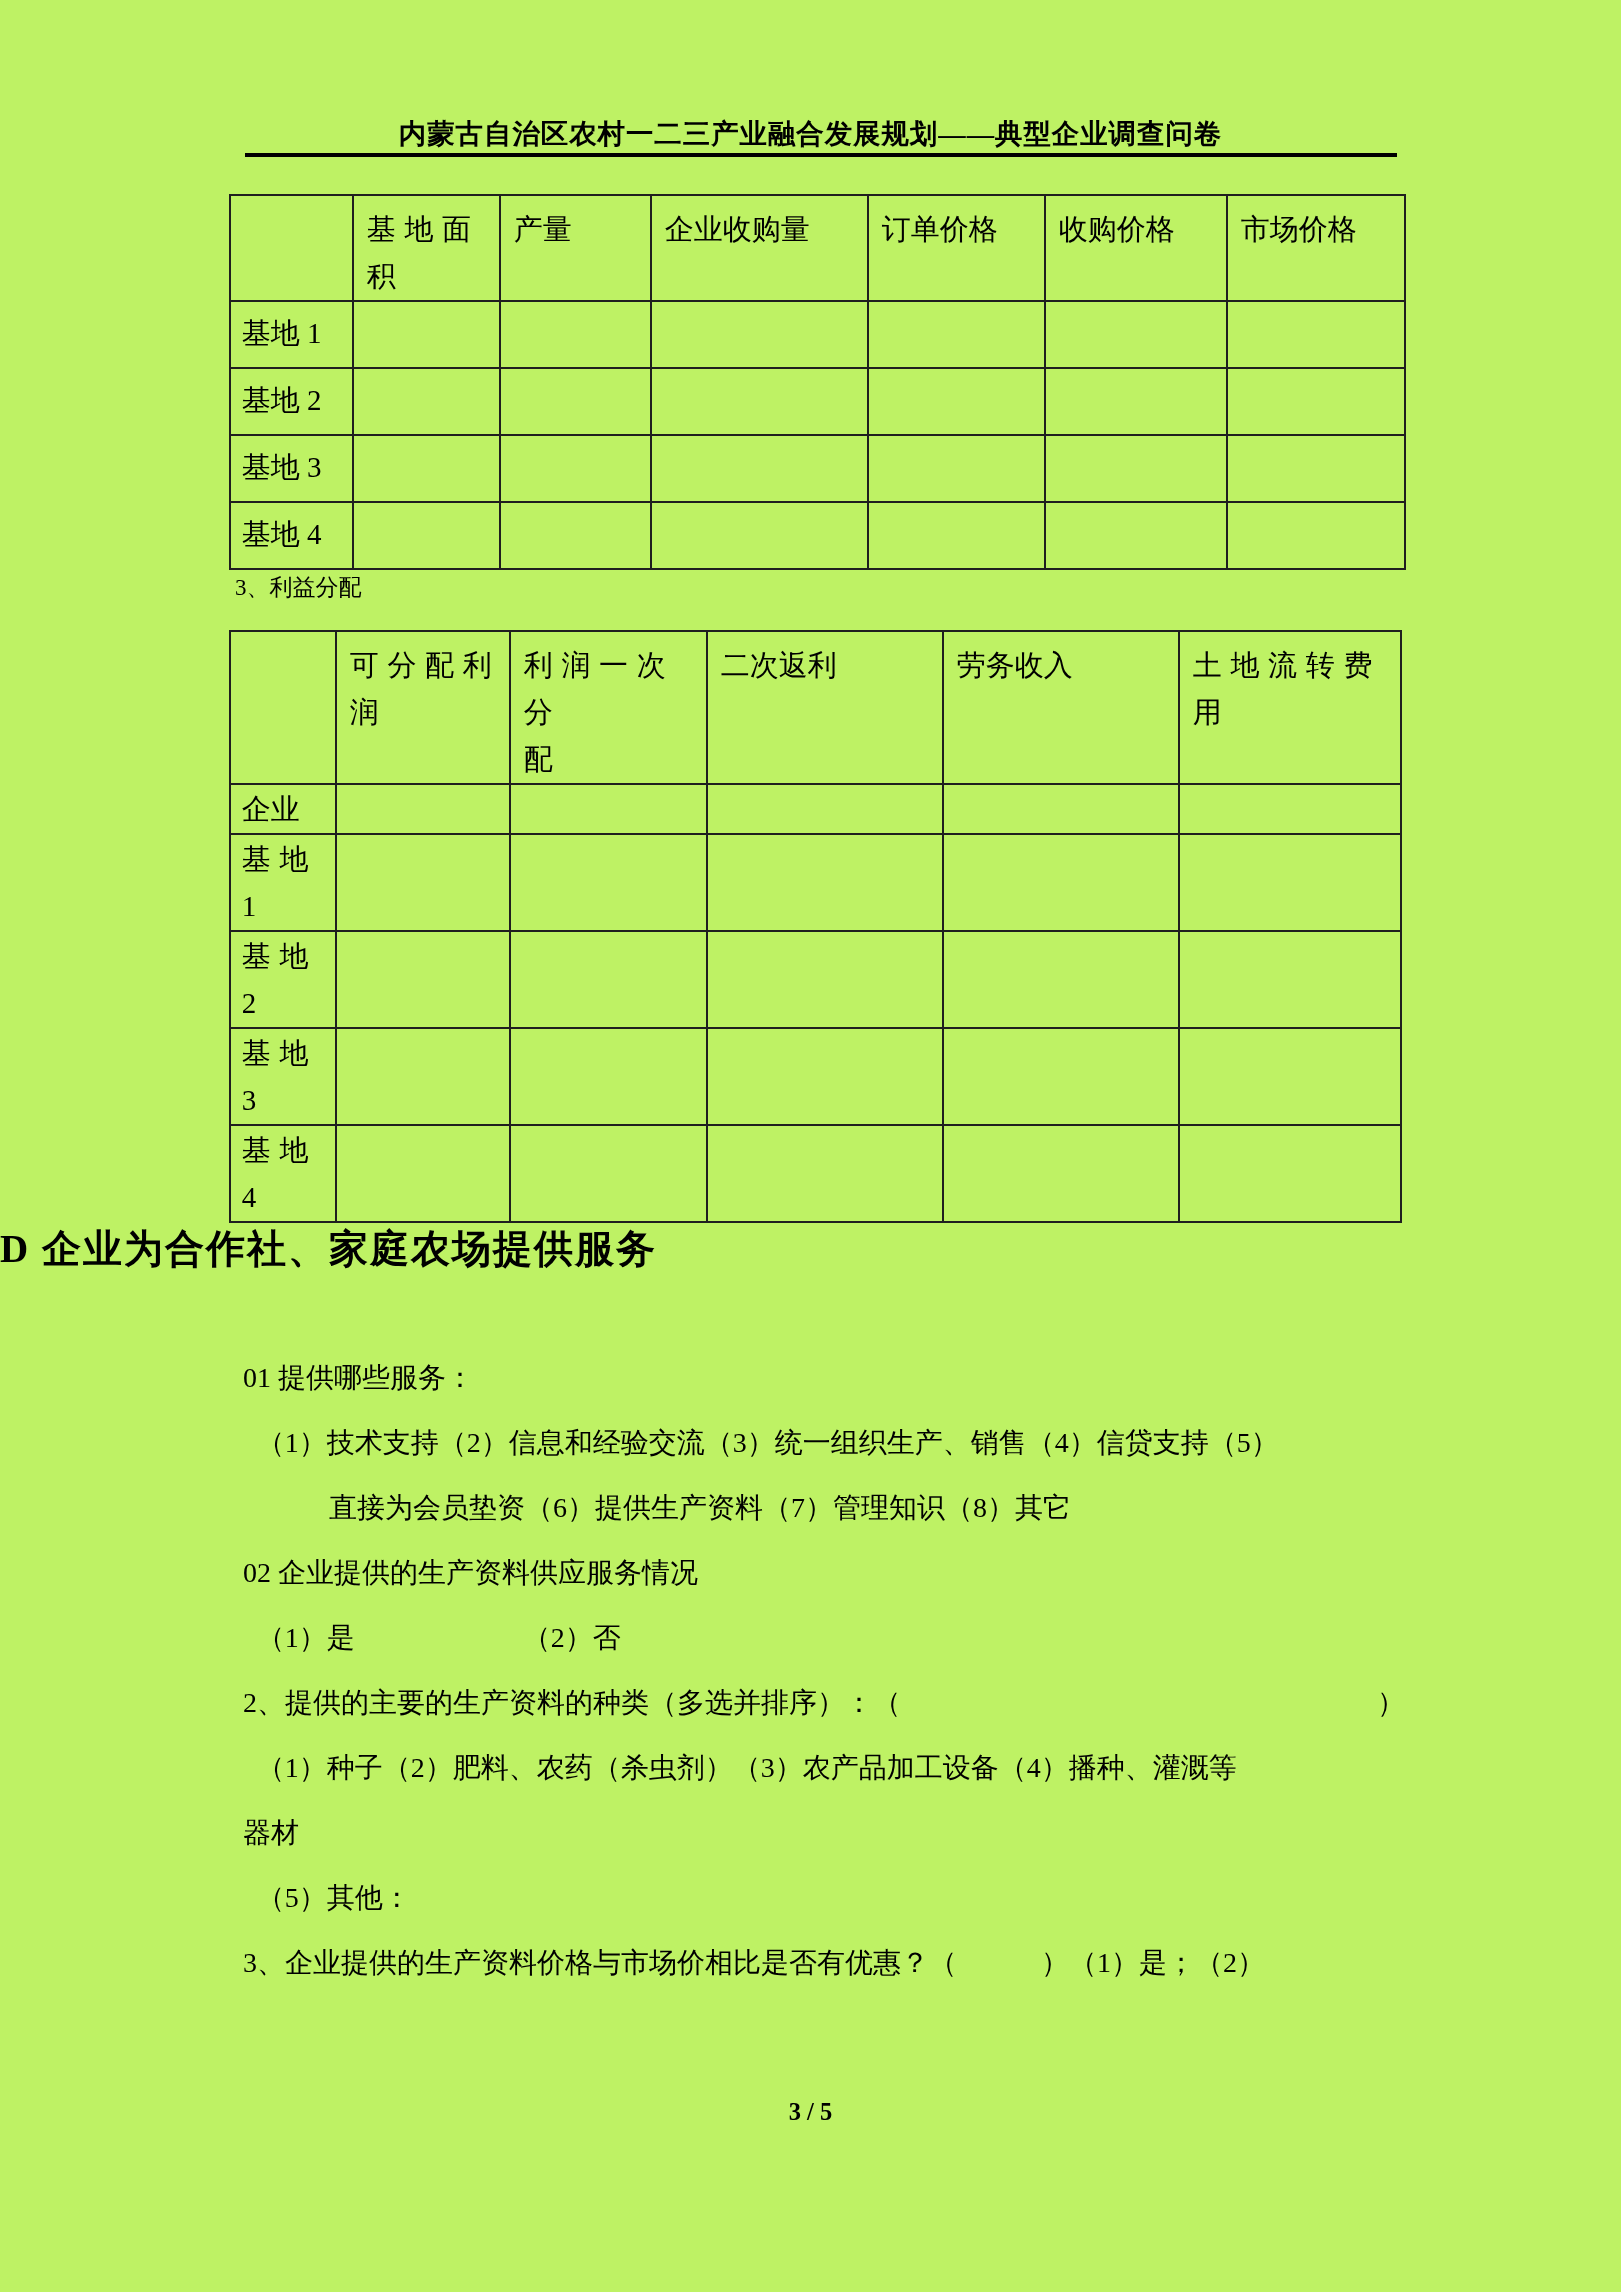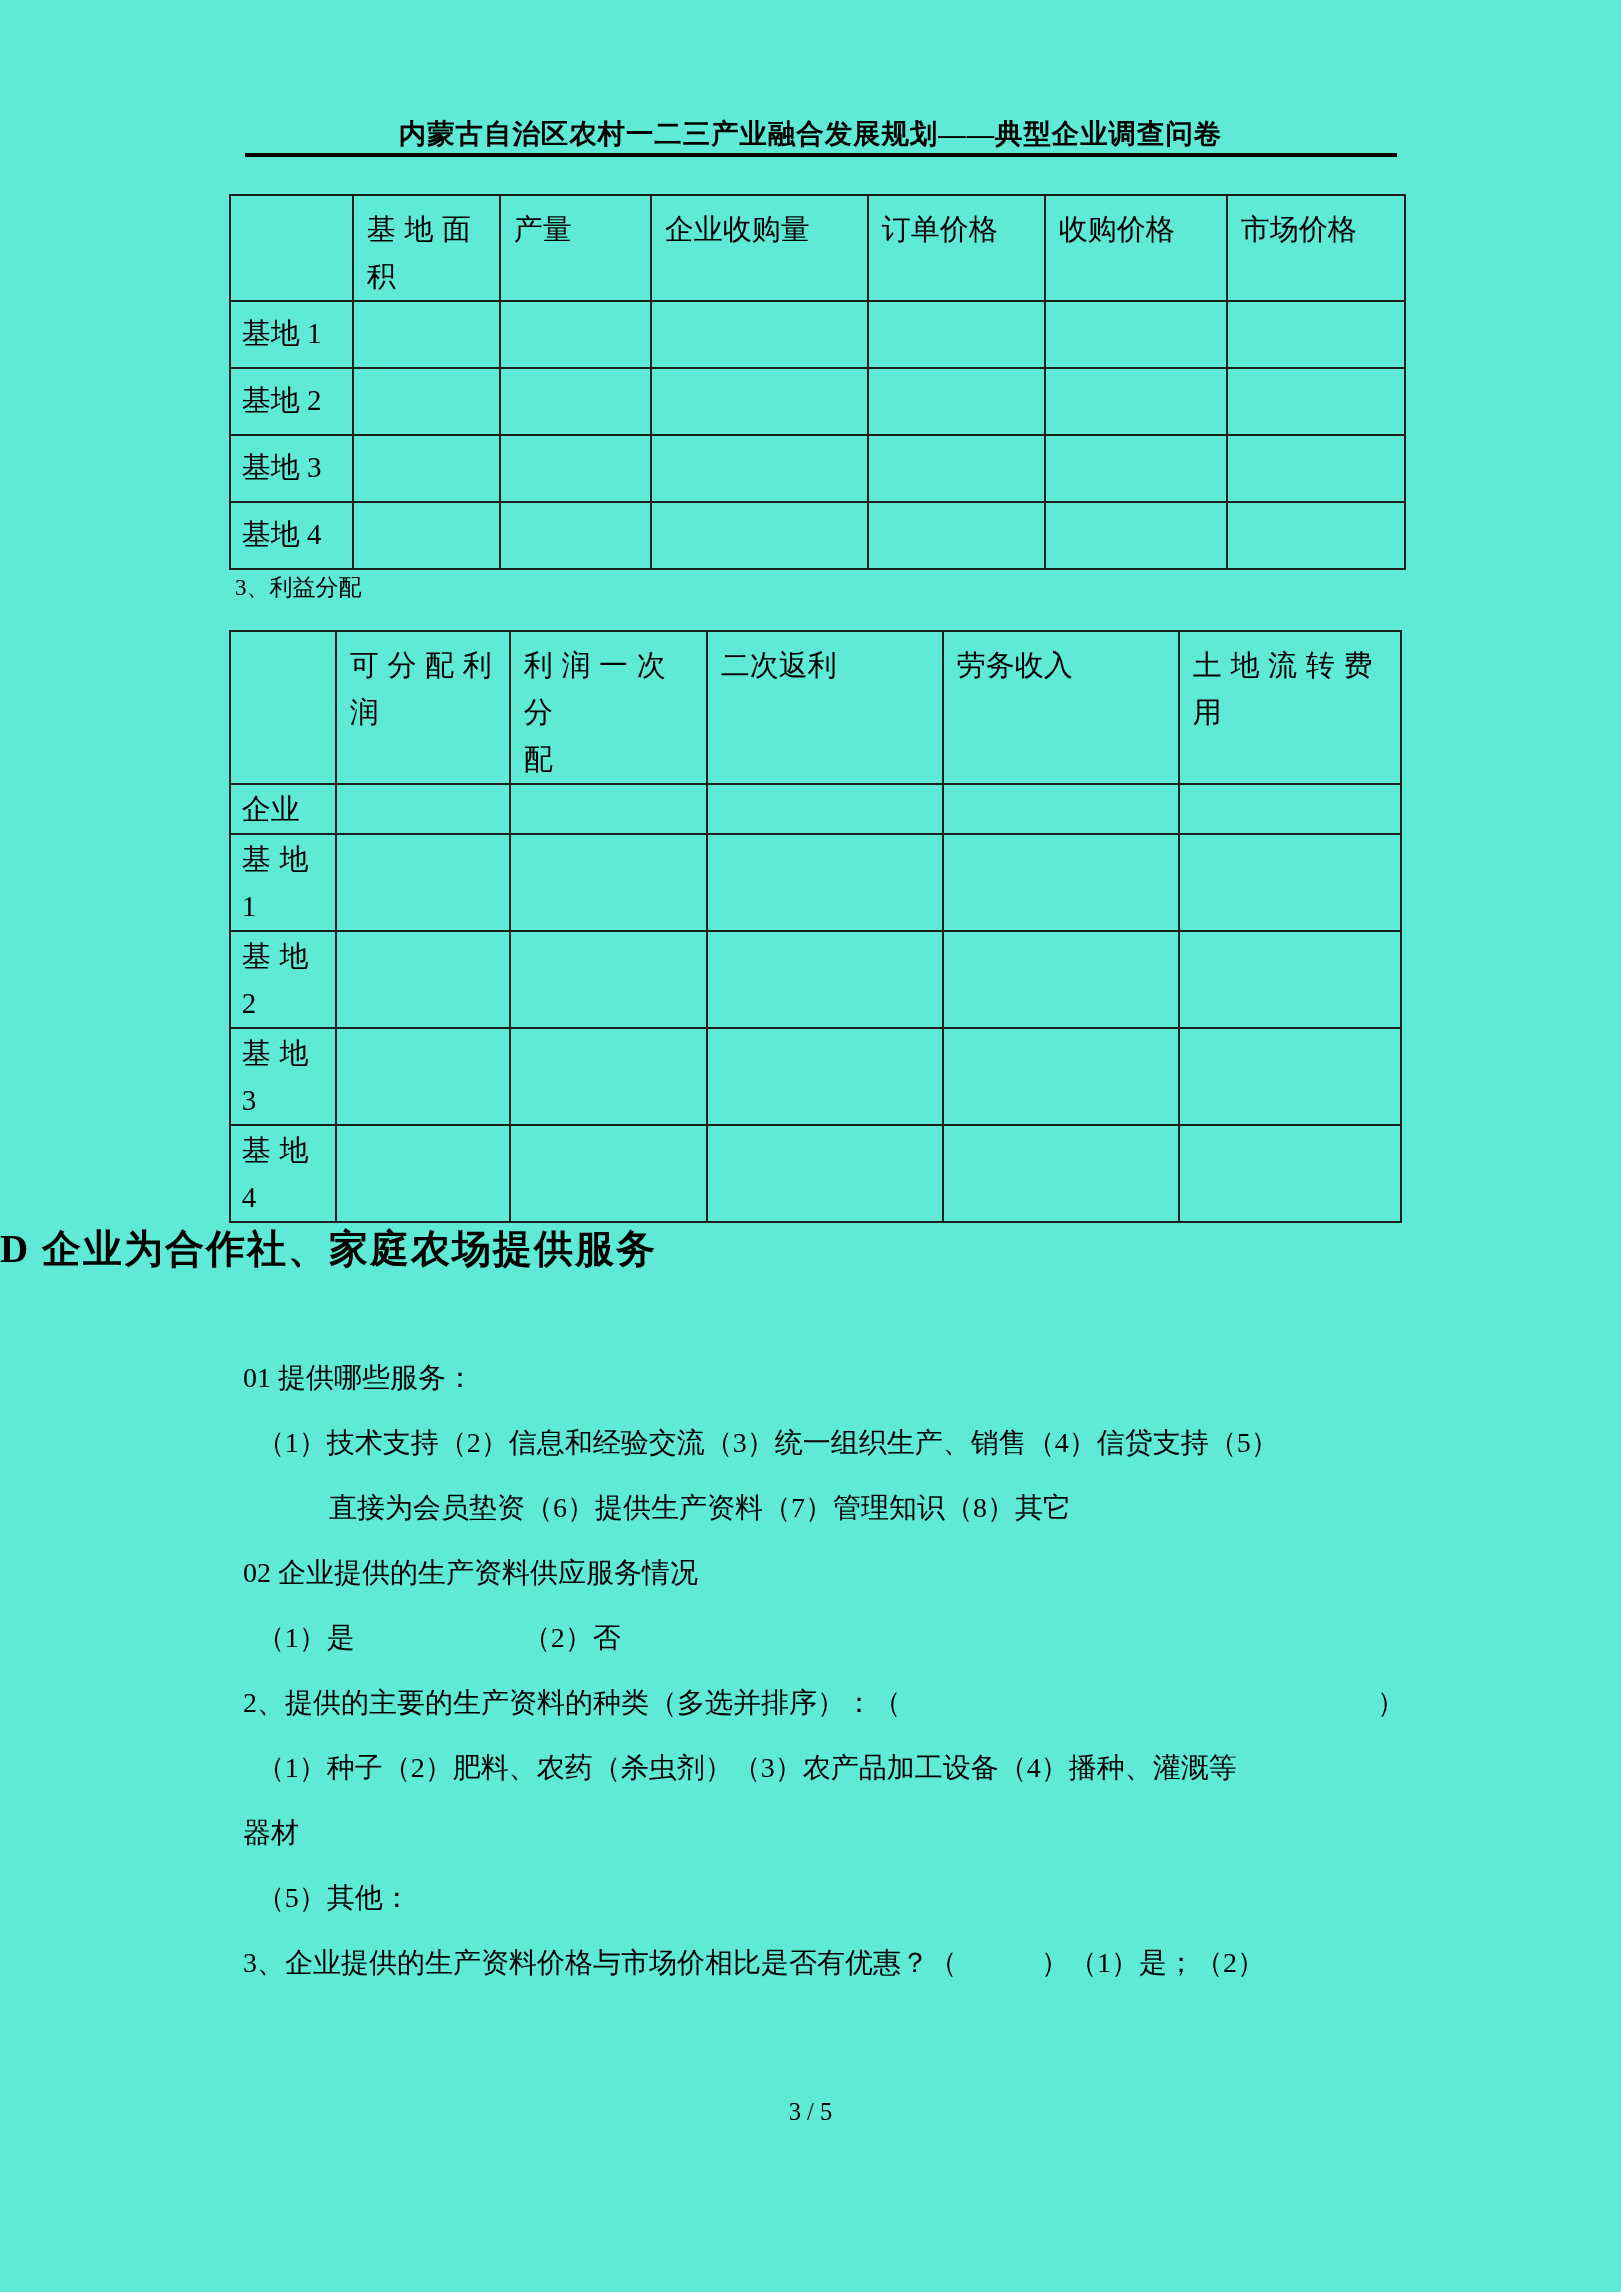--- a/index.html
+++ b/index.html
@@ -1,20 +1,20 @@
 <!DOCTYPE html>
 <html><head>
 <meta charset="utf-8">
 <style>
   html,body { margin:0; padding:0; background:#e8e8e8; }
   .page {
     position:relative;
     width:1621px; height:2293px;
     margin:0 auto;
-    background:#5eead4;
+    background:#bef264;
     color:#000;
     font-family:"Liberation Serif","DejaVu Serif",serif;
     overflow:hidden;
   }
   
   .doc-header {
     position:absolute; top:116px; left:0; width:100%;
     text-align:center; font-weight:bold; font-size:27.4px; letter-spacing:1px;
   }
   .doc-header-rule {
@@ -61,21 +61,21 @@
   .body-lines {
     position:absolute; top:1345px; left:243px; width:1176px;
     font-size:28px;
   }
   .body-lines .line { height:65px; line-height:65px; white-space:pre; }
   .indent-1 { padding-left:13.7px; }
   .indent-2 { padding-left:86px; }
   
   .page-footer {
     position:absolute; top:2098px; left:0; width:100%;
-    text-align:center; font-weight:normal; font-size:24.5px;
+    text-align:center; font-weight:bold; font-size:24.5px;
   }
 </style>
 </head>
 <body>
 
 <div class="page">
 
   <div class="doc-header">内蒙古自治区农村一二三产业融合发展规划——典型企业调查问卷</div>
   <div class="doc-header-rule"></div>
 

